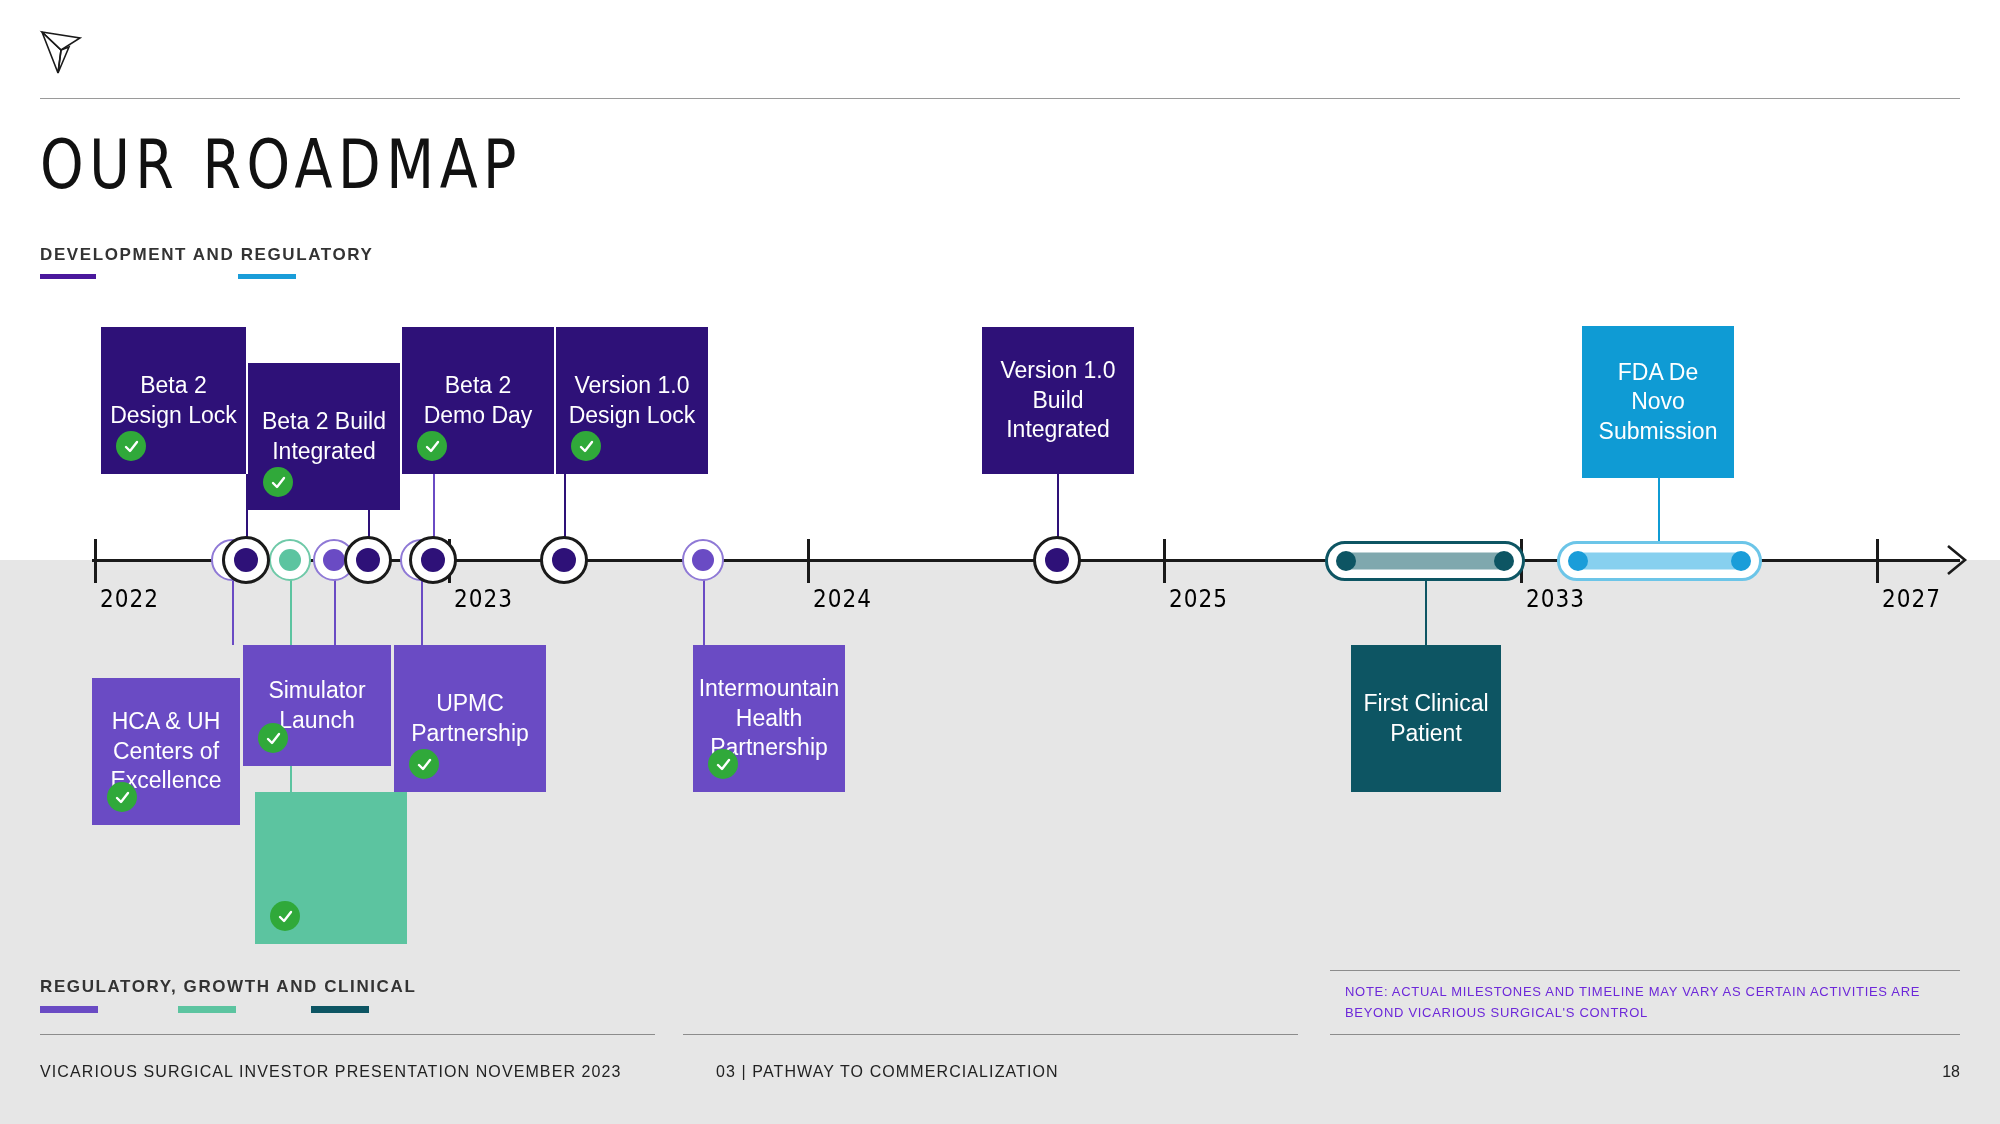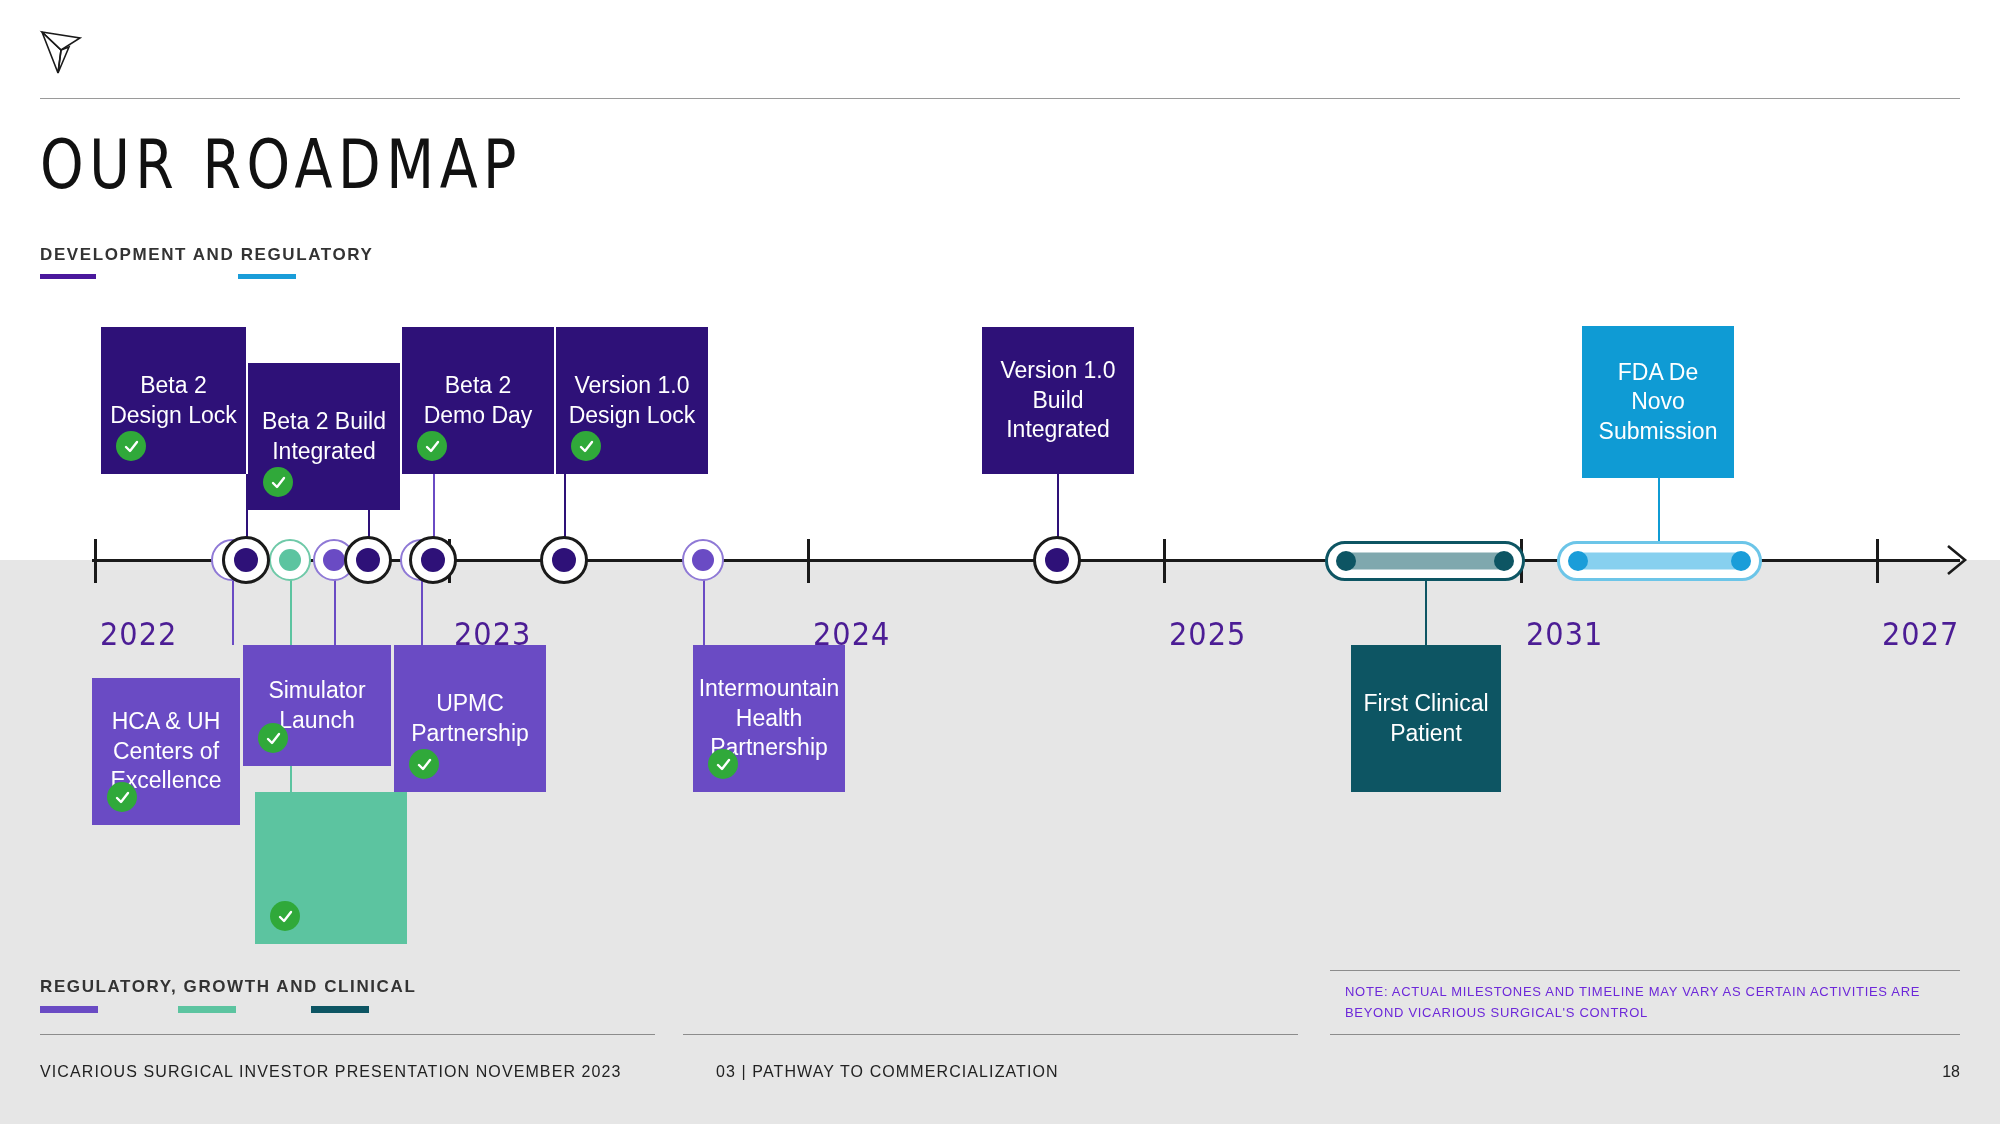--- a/index.html
+++ b/index.html
@@ -14,22 +14,22 @@
   #page-title{position:absolute;left:40px;top:126px;font-size:67px;letter-spacing:6px;color:#111;font-weight:400;
               font-family:"DejaVu Sans Condensed","Liberation Sans",sans-serif;transform:scaleX(.92);transform-origin:left top;}
   #section-label{position:absolute;left:40px;top:245px;font-size:17px;font-weight:bold;letter-spacing:1.6px;color:#333;}
   #section-underline-a{position:absolute;left:40px;top:274px;width:56px;height:5px;background:#4a189c;}
   #section-underline-b{position:absolute;left:238px;top:274px;width:58px;height:5px;background:#1a9dd9;}
 
   
   #axis-line{position:absolute;left:92px;top:559px;width:1868px;height:3px;background:#1a1a1a;}
   #axis-arrow{position:absolute;left:1946px;top:544px;width:22px;height:32px;}
   .year-tick{position:absolute;width:3px;height:44px;background:#1a1a1a;top:539px;}
-  .year-label{position:absolute;top:585px;font-size:32px;color:#4c1d95;letter-spacing:1px;
-              font-family:"DejaVu Sans Condensed","Liberation Sans",sans-serif;margin-top:30px;}
+  .year-label{position:absolute;top:585px;font-size:24px;color:#000000;letter-spacing:1px;
+              font-family:"DejaVu Sans Condensed","Liberation Sans",sans-serif;}
 
   
   .connector{position:absolute;width:2px;}
 
   
   .dot{position:absolute;border-radius:50%;display:flex;align-items:center;justify-content:center;box-sizing:border-box;}
   .dot-inner{border-radius:50%;}
 
   
   .capsule{position:absolute;box-sizing:border-box;border-radius:999px;background:#fff;display:flex;align-items:center;}
@@ -82,21 +82,21 @@
 
 <div class="year-tick" style="left:94px;"></div>
 <div class="year-label" style="left:100px;">2022</div>
 <div class="year-tick" style="left:448px;"></div>
 <div class="year-label" style="left:454px;">2023</div>
 <div class="year-tick" style="left:807px;"></div>
 <div class="year-label" style="left:813px;">2024</div>
 <div class="year-tick" style="left:1163px;"></div>
 <div class="year-label" style="left:1169px;">2025</div>
 <div class="year-tick" style="left:1520px;"></div>
-<div class="year-label" style="left:1526px;">2031</div>
+<div class="year-label" style="left:1526px;">2033</div>
 <div class="year-tick" style="left:1876px;"></div>
 <div class="year-label" style="left:1882px;">2027</div>
 
 <div class="connector" style="left:246px;top:474px;height:86px;background:#2e1178;"></div>
 <div class="connector" style="left:368px;top:474px;height:86px;background:#2e1178;"></div>
 <div class="connector" style="left:433px;top:474px;height:86px;background:#6a4bc4;"></div>
 <div class="connector" style="left:564px;top:474px;height:86px;background:#2e1178;"></div>
 <div class="connector" style="left:1057px;top:474px;height:86px;background:#2e1178;"></div>
 <div class="connector" style="left:1658px;top:478px;height:82px;background:#0f9bd4;"></div>
 

